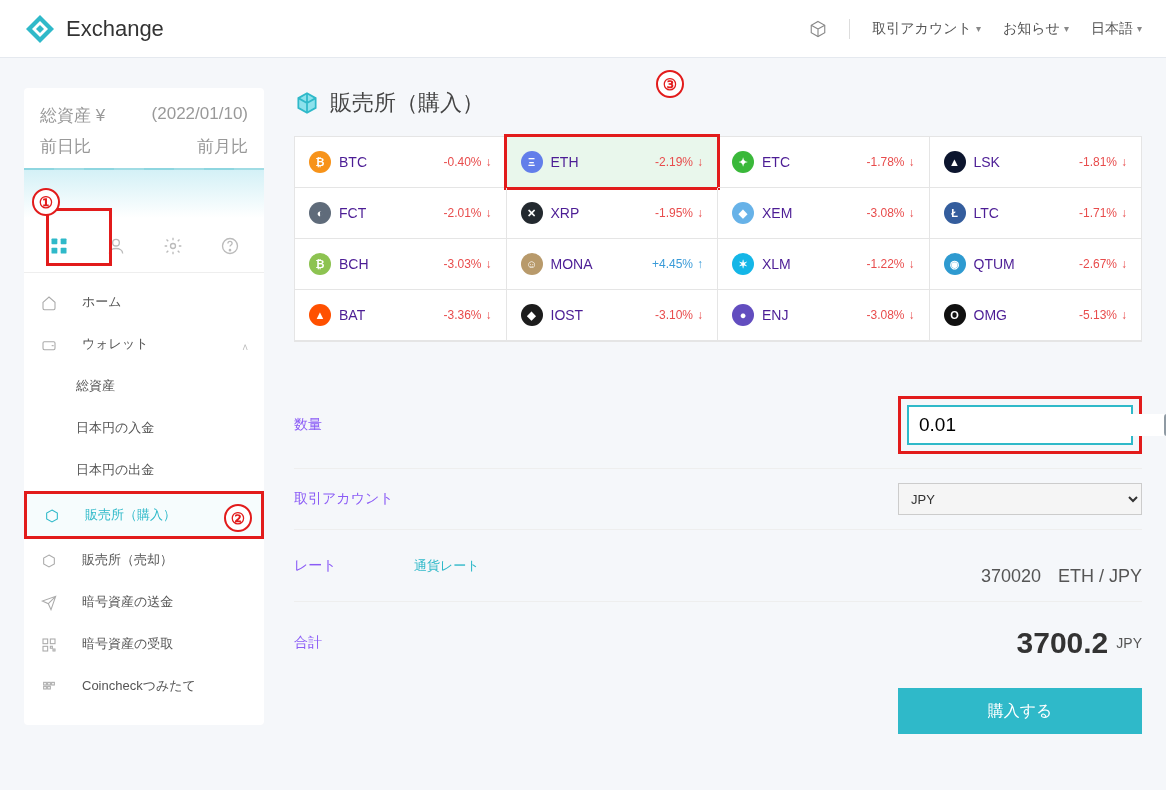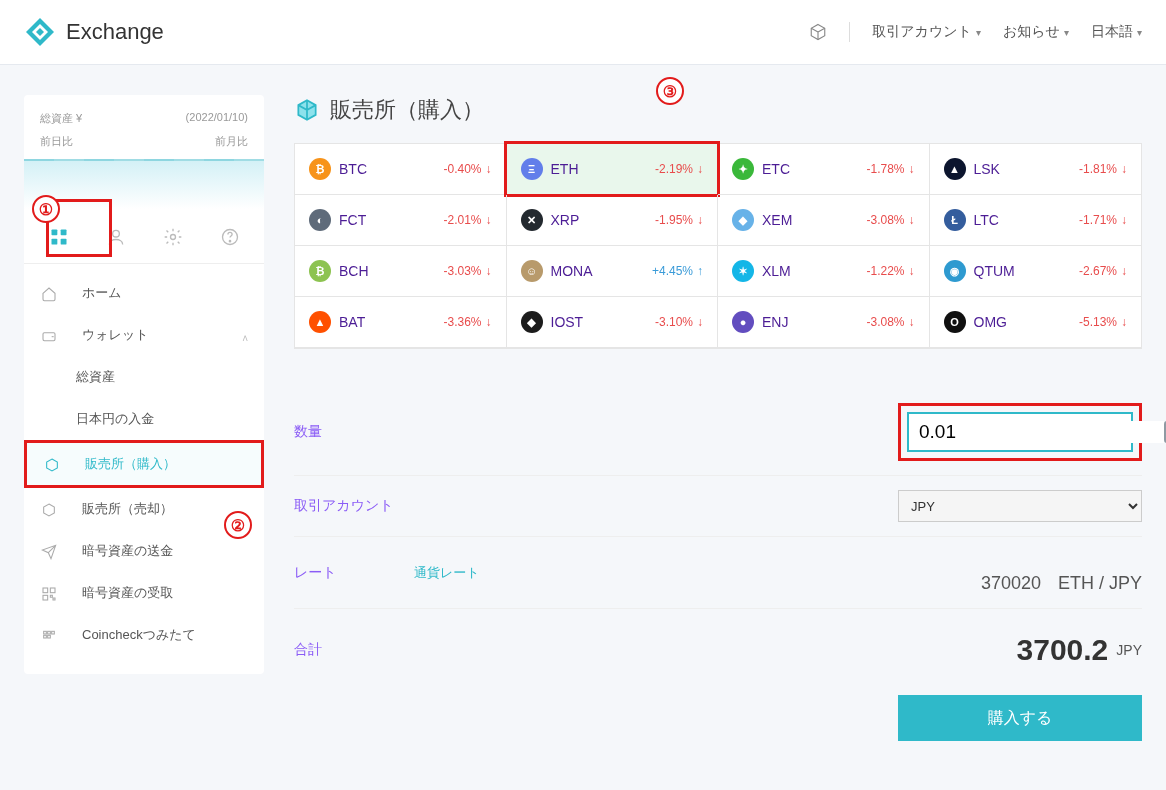--- a/index.html
+++ b/index.html
@@ -1,28 +1,28 @@
 <!DOCTYPE html>
 <html><head>
 <meta charset="utf-8">
 <style>
 * { box-sizing: border-box; margin: 0; padding: 0; }
 body { font-family: -apple-system, "Helvetica Neue", Arial, sans-serif; background: #f5f7fa; color: #333; width: 1166px; }
-.header { background: #fff; height: 65px; display: flex; align-items: center; padding: 0 24px; border-bottom: 1px solid #e5e9ef; }
+.header { background: #fff; height: 58px; display: flex; align-items: center; padding: 0 24px; border-bottom: 1px solid #e5e9ef; }
 .logo { display: flex; align-items: center; gap: 10px; }
 .logo-icon { width: 32px; height: 32px; }
 .logo-text { font-size: 22px; font-weight: 500; color: #333; }
 .header-right { margin-left: auto; display: flex; align-items: center; gap: 22px; font-size: 14px; color: #555; }
 .header-divider { width: 1px; height: 20px; background: #ddd; }
 .header-item { display: flex; align-items: center; gap: 4px; cursor: pointer; }
 .chev { font-size: 10px; color: #888; }
 
 .body-wrap { display: flex; gap: 30px; padding: 30px 24px; align-items: flex-start; }
 .sidebar { width: 240px; background: #fff; border-radius: 4px; padding-bottom: 10px; }
-.side-top { padding: 16px 16px 0; font-size: 11px; color: #999; }
+.side-top { padding: 16px 16px 0; font-size: 17px; color: #999; }
 .side-top-row { display: flex; justify-content: space-between; margin-bottom: 8px; }
 .side-chart { height: 50px; background: linear-gradient(to bottom, rgba(180,230,240,0.6), rgba(180,230,240,0)); margin: 10px 0 0; position: relative; }
 .side-chart::before { content: ""; position: absolute; top: 0; left: 0; right: 0; height: 2px; background: repeating-linear-gradient(90deg, #8ed6e0 0 30px, #a0dce4 30px 60px); }
 
 .tab-icons { display: flex; justify-content: space-around; padding: 14px 6px 12px; border-bottom: 1px solid #eee; position: relative; }
 .tab-icon { width: 28px; height: 28px; display: flex; align-items: center; justify-content: center; color: #bbb; cursor: pointer; }
 .tab-icon.active { color: #2fb9c9; }
 .tab-icons-hl { position: absolute; border: 3px solid #e21b1b; left: 22px; top: -10px; width: 66px; height: 58px; pointer-events: none; }
 
 .menu { padding: 8px 0; }
@@ -165,20 +165,23 @@
           </span>
           <span>ウォレット</span>
           <span class="menu-caret">˄</span>
         </div>
         <div class="menu-item subitem">
           <span>総資産</span>
         </div>
         <div class="menu-item subitem">
           <span>日本円の入金</span>
         </div>
+        <div class="menu-item subitem">
+          <span>日本円の出金</span>
+        </div>
         <div class="menu-item active menu-active-box">
           <span class="menu-icon">
             <svg width="16" height="16" viewBox="0 0 24 24" fill="none" stroke="currentColor" stroke-width="1.6">
               <path d="M12 3l8 4.5v9L12 21l-8-4.5v-9z"></path>
             </svg>
           </span>
           <span>販売所（購入）</span>
         </div>
         <div class="menu-item">
           <span class="menu-icon">

